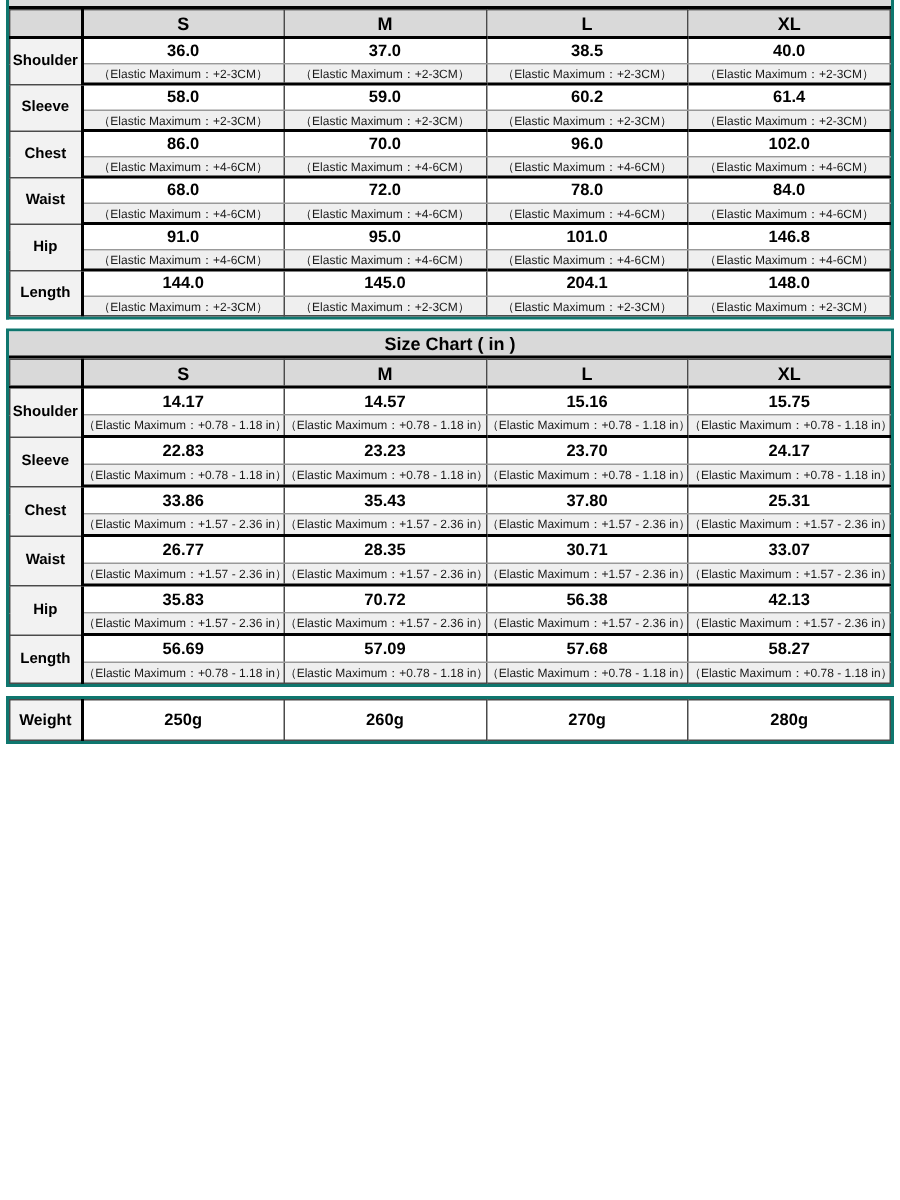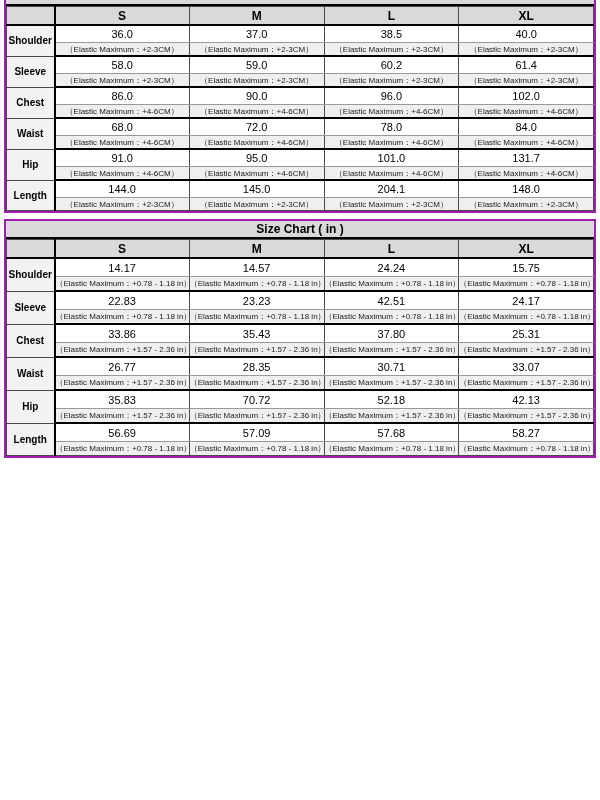--- a/index.html
+++ b/index.html
@@ -1,31 +1,31 @@
 <!DOCTYPE html>
 <html><head>
 <meta charset="utf-8">
 <style>
   html,body{margin:0;padding:0;background:#ffffff;}
   body{width:600px;height:800px;font-family:"Liberation Sans",sans-serif;color:#000;}
   .page{padding:0 4px;}
-  .tbl-wrap{border:2px solid #a21caf;background:#fff;}
+  .tbl-wrap{border:2px solid #0f766e;background:#fff;}
   .tbl-wrap.no-top{border-top:none;}
   .cut-title{height:4px;background:#d9d9d9;border-bottom:2px solid #000;}
   .title-row{background:#d9d9d9;border-bottom:2px solid #000;font-weight:bold;
              font-size:12px;text-align:center;height:16px;line-height:16px;}
   table.tbl{width:100%;border-collapse:collapse;table-layout:fixed;}
   col.c-label{width:48px;}
   .tbl th,.tbl td{border:1px solid #4a4a4a;text-align:center;vertical-align:middle;
                   padding:0;overflow:hidden;}
   tr.hdr th{background:#d9d9d9;font-size:12px;font-weight:bold;height:17px;
             border-bottom:2px solid #000;}
   th.lbl{background:#f2f2f2;font-size:10px;font-weight:bold;border-right:2px solid #000;
          white-space:nowrap;}
-  tr.val td{font-size:11px;font-weight:normal;height:16px;background:#fff;
+  tr.val td{font-size:11px;font-weight:bold;height:16px;background:#fff;
             border-top:2px solid #000;border-bottom:1px solid #999;}
   tr.ela td{font-size:8px;background:#efefef;height:12px;color:#1a1a1a;
             white-space:nowrap;border-top:none;}
   .in-tbl tr.val td{height:17px;}
   .in-tbl tr.ela td{height:13px;}
   .gap{height:6px;}
   .wt-tbl tr.wt th.lbl{font-size:10.5px;}
   .wt-tbl tr.wt td{font-size:11px;font-weight:bold;height:26px;background:#fff;}
 </style>
 </head>
@@ -76,21 +76,21 @@
       <tr class="ela">
         <td>（Elastic Maximum：+2-3CM）</td>
         <td>（Elastic Maximum：+2-3CM）</td>
         <td>（Elastic Maximum：+2-3CM）</td>
         <td>（Elastic Maximum：+2-3CM）</td>
       </tr>
 
       <tr class="val">
         <th class="lbl" rowspan="2">Chest</th>
         <td>86.0</td>
-        <td>90.0</td>
+        <td>70.0</td>
         <td>96.0</td>
         <td>102.0</td>
       </tr>
       <tr class="ela">
         <td>（Elastic Maximum：+4-6CM）</td>
         <td>（Elastic Maximum：+4-6CM）</td>
         <td>（Elastic Maximum：+4-6CM）</td>
         <td>（Elastic Maximum：+4-6CM）</td>
       </tr>
 
@@ -106,21 +106,21 @@
         <td>（Elastic Maximum：+4-6CM）</td>
         <td>（Elastic Maximum：+4-6CM）</td>
         <td>（Elastic Maximum：+4-6CM）</td>
       </tr>
 
       <tr class="val">
         <th class="lbl" rowspan="2">Hip</th>
         <td>91.0</td>
         <td>95.0</td>
         <td>101.0</td>
-        <td>131.7</td>
+        <td>146.8</td>
       </tr>
       <tr class="ela">
         <td>（Elastic Maximum：+4-6CM）</td>
         <td>（Elastic Maximum：+4-6CM）</td>
         <td>（Elastic Maximum：+4-6CM）</td>
         <td>（Elastic Maximum：+4-6CM）</td>
       </tr>
 
       <tr class="val">
         <th class="lbl" rowspan="2">Length</th>
@@ -157,35 +157,35 @@
         <th>S</th>
         <th>M</th>
         <th>L</th>
         <th>XL</th>
       </tr>
 
       <tr class="val">
         <th class="lbl" rowspan="2">Shoulder</th>
         <td>14.17</td>
         <td>14.57</td>
-        <td>24.24</td>
+        <td>15.16</td>
         <td>15.75</td>
       </tr>
       <tr class="ela">
         <td>（Elastic Maximum：+0.78 - 1.18 in）</td>
         <td>（Elastic Maximum：+0.78 - 1.18 in）</td>
         <td>（Elastic Maximum：+0.78 - 1.18 in）</td>
         <td>（Elastic Maximum：+0.78 - 1.18 in）</td>
       </tr>
 
       <tr class="val">
         <th class="lbl" rowspan="2">Sleeve</th>
         <td>22.83</td>
         <td>23.23</td>
-        <td>42.51</td>
+        <td>23.70</td>
         <td>24.17</td>
       </tr>
       <tr class="ela">
         <td>（Elastic Maximum：+0.78 - 1.18 in）</td>
         <td>（Elastic Maximum：+0.78 - 1.18 in）</td>
         <td>（Elastic Maximum：+0.78 - 1.18 in）</td>
         <td>（Elastic Maximum：+0.78 - 1.18 in）</td>
       </tr>
 
       <tr class="val">
@@ -213,21 +213,21 @@
         <td>（Elastic Maximum：+1.57 - 2.36 in）</td>
         <td>（Elastic Maximum：+1.57 - 2.36 in）</td>
         <td>（Elastic Maximum：+1.57 - 2.36 in）</td>
         <td>（Elastic Maximum：+1.57 - 2.36 in）</td>
       </tr>
 
       <tr class="val">
         <th class="lbl" rowspan="2">Hip</th>
         <td>35.83</td>
         <td>70.72</td>
-        <td>52.18</td>
+        <td>56.38</td>
         <td>42.13</td>
       </tr>
       <tr class="ela">
         <td>（Elastic Maximum：+1.57 - 2.36 in）</td>
         <td>（Elastic Maximum：+1.57 - 2.36 in）</td>
         <td>（Elastic Maximum：+1.57 - 2.36 in）</td>
         <td>（Elastic Maximum：+1.57 - 2.36 in）</td>
       </tr>
 
       <tr class="val">
@@ -242,14 +242,34 @@
         <td>（Elastic Maximum：+0.78 - 1.18 in）</td>
         <td>（Elastic Maximum：+0.78 - 1.18 in）</td>
         <td>（Elastic Maximum：+0.78 - 1.18 in）</td>
       </tr>
     </tbody>
       </table>
   </div>
 
   <div class="gap"></div>
 
+  <div class="tbl-wrap">
+    <table class="tbl wt-tbl">
+      <colgroup>
+          <col class="c-label">
+          <col>
+          <col>
+          <col>
+          <col>
+        </colgroup>
+      <tbody>
+          <tr class="wt">
+        <th class="lbl">Weight</th>
+        <td>250g</td>
+        <td>260g</td>
+        <td>270g</td>
+        <td>280g</td>
+      </tr>
+    </tbody>
+      </table>
+  </div>
 
 </div>
 
 </body></html>

